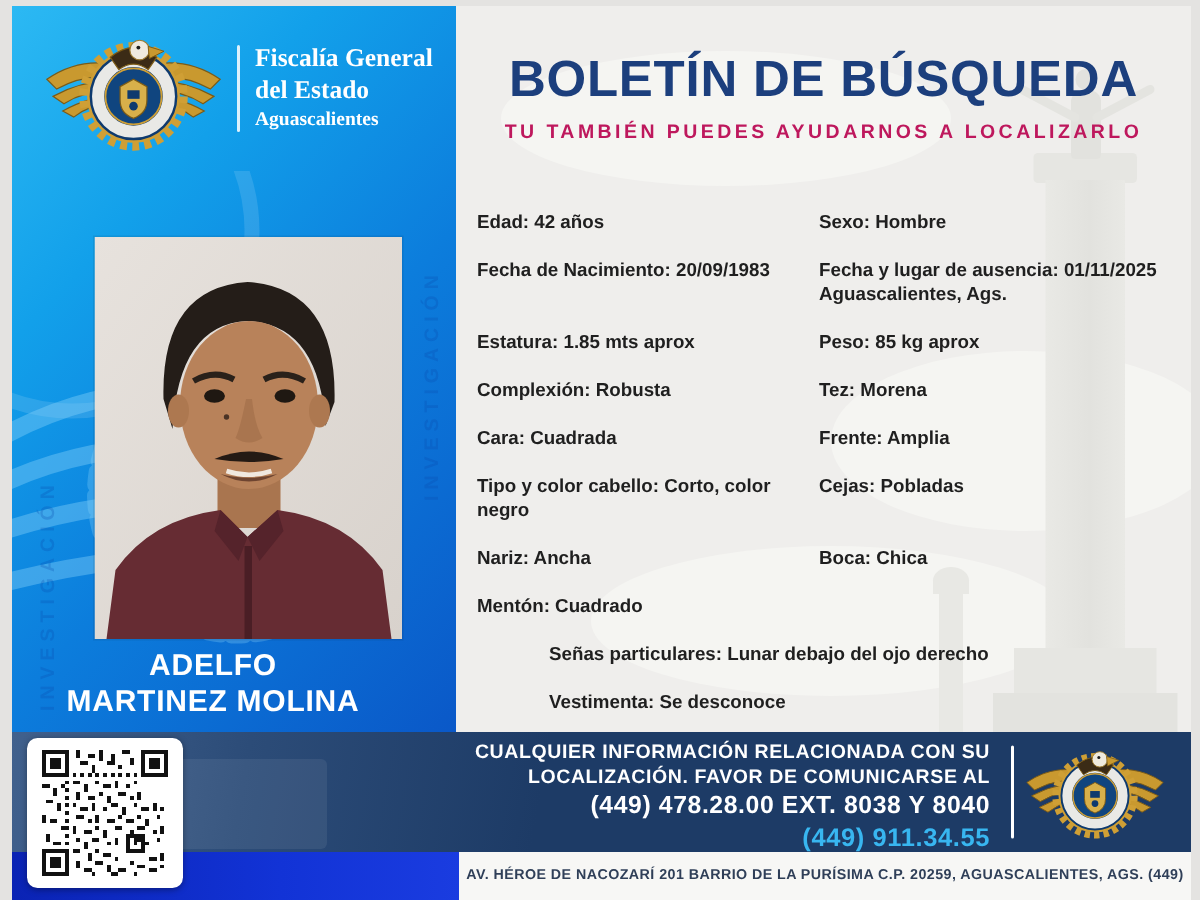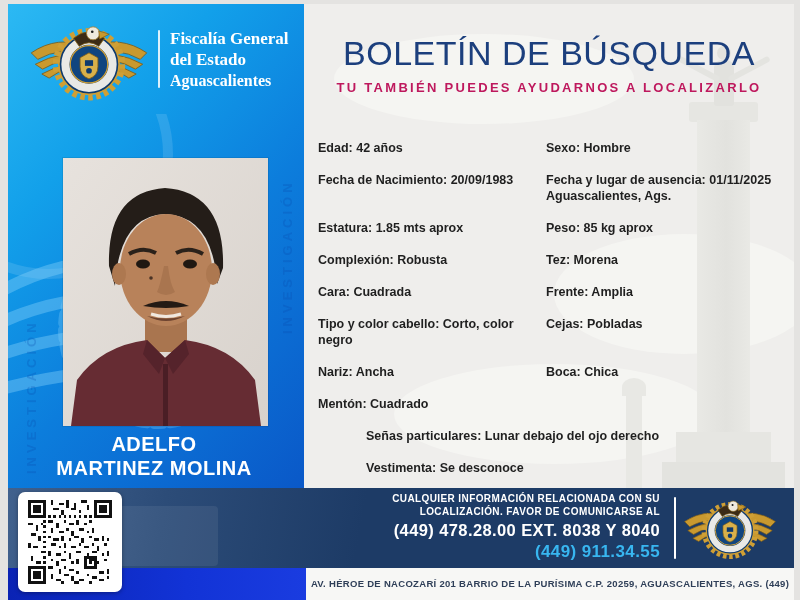--- a/index.html
+++ b/index.html
@@ -29,42 +29,42 @@
   .panel .wm-svg{position:absolute;left:0;top:110px;width:296px;height:374px;}
   .wm-text{position:absolute;color:rgba(8,70,170,0.25);font-weight:bold;font-size:13px;letter-spacing:4px;transform:rotate(-90deg);transform-origin:left top;white-space:nowrap;}
   .wm-text.a{left:16px;top:470px;}
   .wm-text.b{left:272px;top:330px;}
 
   .brandrow{position:absolute;left:0;top:0;width:296px;height:110px;}
   .seal-big{position:absolute;left:20px;top:8px;width:122px;height:98px;}
   .brand-div{position:absolute;left:150px;top:26px;width:2px;height:58px;background:rgba(255,255,255,0.85);border-radius:1px;}
   .brand-text{position:absolute;left:162px;top:25px;color:#ffffff;font-family:"Liberation Serif",serif;font-weight:bold;line-height:1.22;}
   .brand-text .l1,.brand-text .l2{font-size:17px;}
-  .brand-text .l3{font-size:16px;margin-top:1px;}
+  .brand-text .l3{font-size:13px;margin-top:1px;}
 
   .photo{position:absolute;left:55px;top:154px;width:205px;height:268px;box-shadow:0 0 0 1px rgba(0,0,0,0.08);}
-  .name{position:absolute;left:12px;top:428px;width:268px;text-align:center;color:#ffffff;font-weight:bold;font-size:20px;letter-spacing:0.5px;line-height:1.2;}
+  .name{position:absolute;left:0;top:428px;width:268px;text-align:center;color:#ffffff;font-weight:bold;font-size:20px;letter-spacing:0.5px;line-height:1.2;}
 
   
   .header{position:absolute;left:300px;right:4px;top:30px;text-align:center;}
-  .title{font-size:34px;font-weight:normal;color:#1c3f7d;letter-spacing:0.5px;}
+  .title{font-size:34px;font-weight:bold;color:#1c3f7d;letter-spacing:0.5px;}
   .subtitle{margin-top:7px;font-size:13px;font-weight:bold;color:#be185d;letter-spacing:2.3px;}
 
   
   .details{position:absolute;left:310px;top:136px;width:472px;
     display:grid;grid-template-columns:212px 1fr;column-gap:16px;row-gap:12.5px;
     font-size:12.5px;font-weight:bold;color:#1f1f1f;line-height:1.28;gap:16px;}
   .details .full{grid-column:1 / -1;margin-left:48px;}
 
   
   .band{position:absolute;left:0;top:484px;width:786px;height:80px;
     background:linear-gradient(100deg,#41618d 0%,#2c4c78 20%,#1d3b66 45%,#1d3b66 100%);}
   .band .shade{position:absolute;left:40px;top:18px;width:170px;height:60px;background:rgba(255,255,255,0.07);border-radius:4px;}
   .contact{position:absolute;right:134px;top:5px;text-align:right;color:#ffffff;font-weight:bold;line-height:1.28;}
-  .contact .c1,.contact .c2{font-size:10px;letter-spacing:0.4px;}
+  .contact .c1,.contact .c2{font-size:13px;letter-spacing:0.4px;}
   .contact .c3{font-size:16.5px;letter-spacing:0.4px;margin-top:1px;}
   .contact .c4{font-size:17px;letter-spacing:0.4px;color:#38b6f0;}
   .band-div{position:absolute;right:118px;top:9px;width:2px;height:62px;background:#ffffff;border-radius:1px;}
   .seal-small{position:absolute;right:16px;top:1px;width:96px;height:78px;}
 
   
   .royal{position:absolute;left:0;top:564px;width:298px;height:32px;background:linear-gradient(90deg,#0a23b4,#1233d6 60%,#1a3ce0);}
   .addressbar{position:absolute;left:298px;top:564px;width:488px;height:32px;background:#f7f7f5;}
   .addressbar .addr{width:100%;text-align:center;line-height:32px;font-size:9.5px;font-weight:bold;color:#2f3f58;letter-spacing:0.3px;}
 

